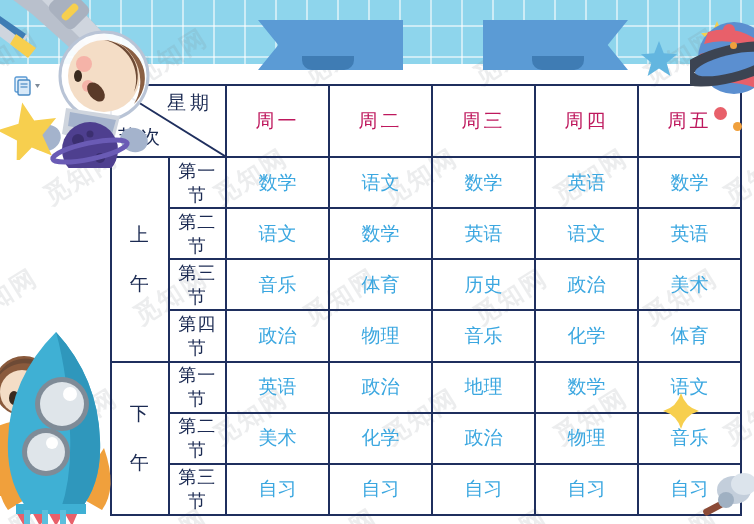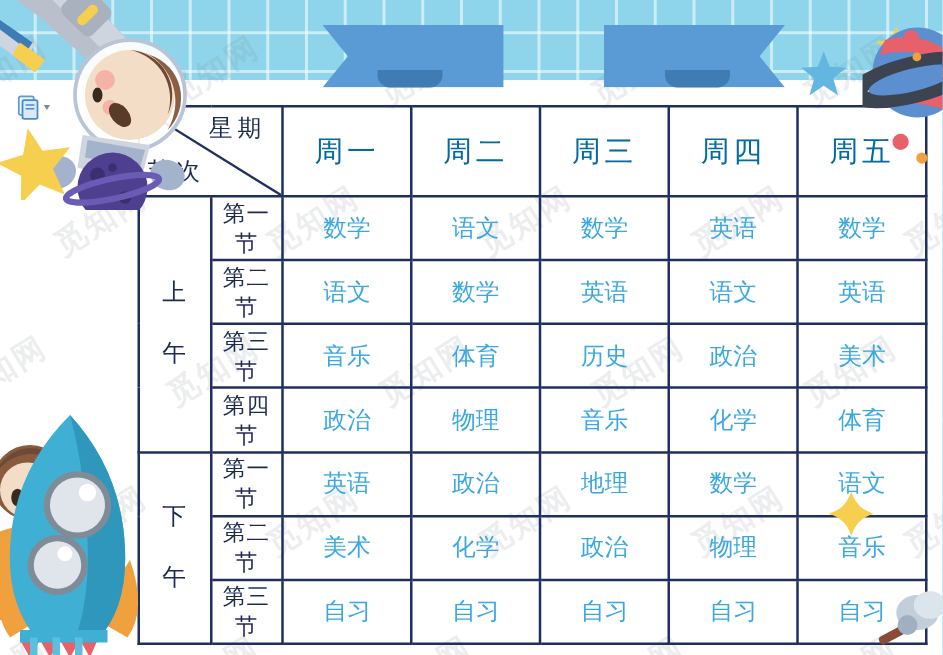--- a/index.html
+++ b/index.html
@@ -75,21 +75,21 @@
     background:rgba(255,255,255,.0);
     font-size:19px;color:#1b2a52;
     padding:0;
   }
   .c-half{width:48px;}
   .c-per{width:78px;}
   .c-day{width:101px;}
 
   .subject{color:#3ba7e0;font-size:19px;}
   .period-label{color:#1b2a52;font-size:18px;letter-spacing:1px;}
-  .day-label{color:#0369a1;font-size:23px;letter-spacing:3px;}
+  .day-label{color:#be185d;font-size:19px;letter-spacing:3px;}
 
   
   #corner-cell{position:relative;height:70px;}
   #corner-inner{position:absolute;inset:0;overflow:hidden;}
   #corner-diag{
     position:absolute;left:0;top:0;width:100%;height:100%;
   }
   #corner-week{
     position:absolute;right:12px;top:4px;font-size:19px;color:#1b2a52;letter-spacing:4px;
   }

